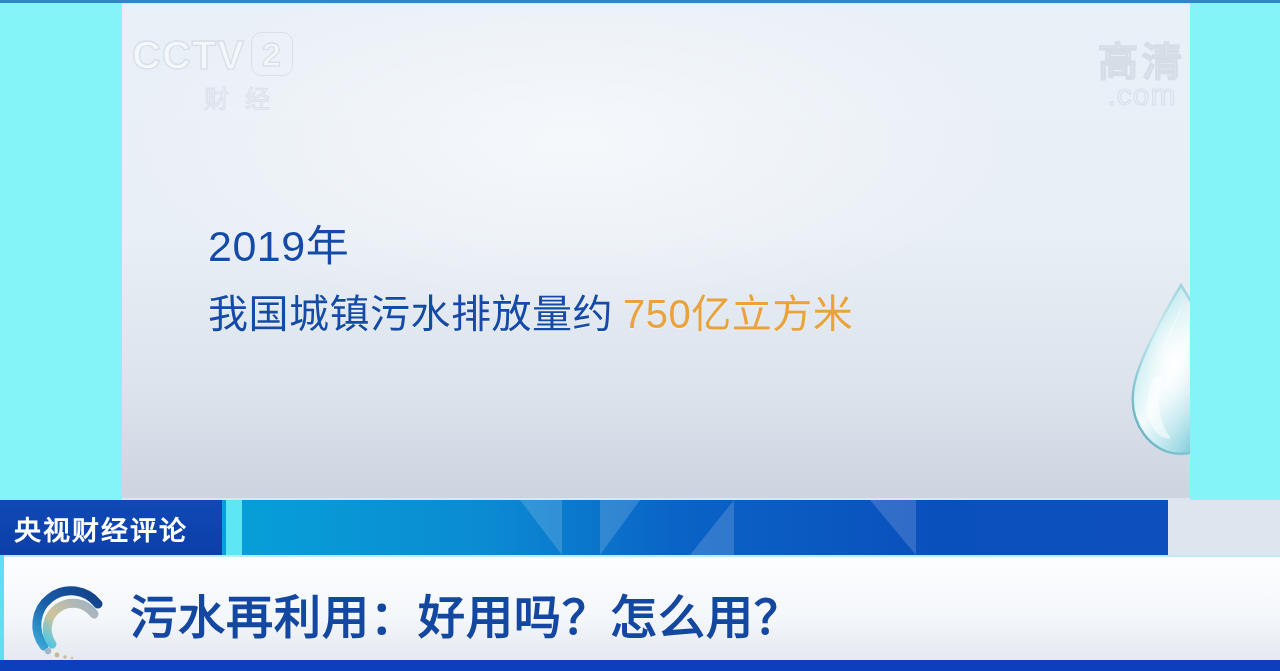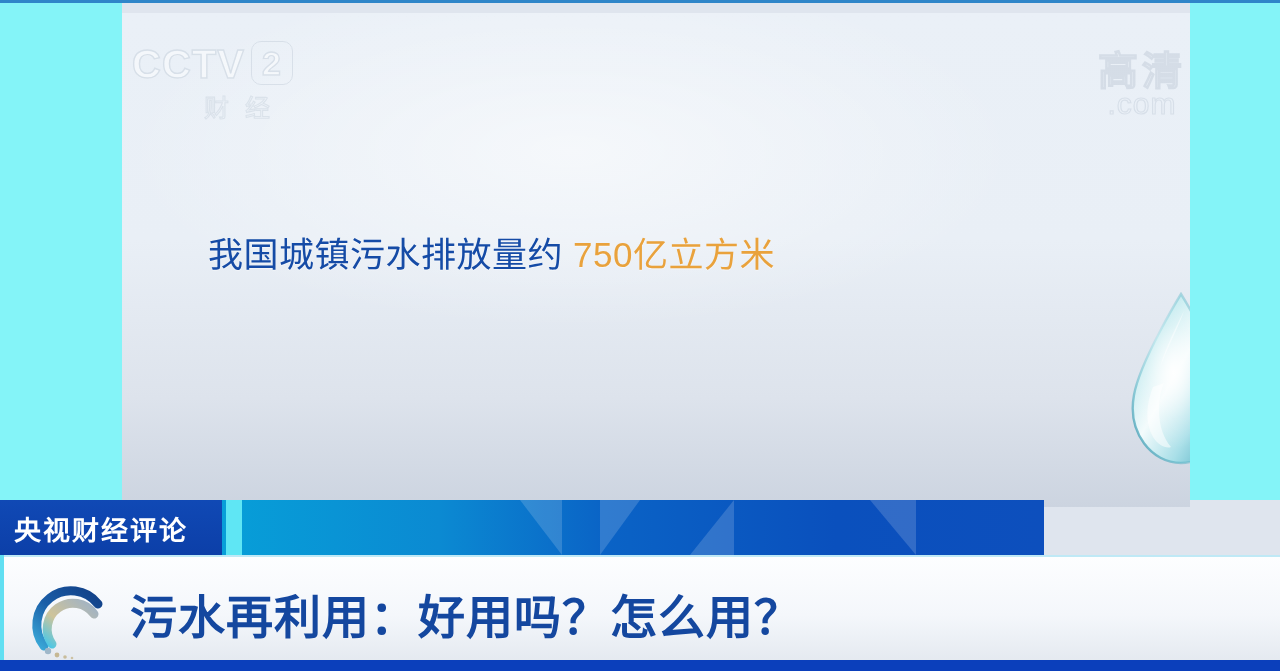--- a/index.html
+++ b/index.html
@@ -40,21 +40,21 @@
     top: 0; left: 0;
     width: 1280px;
     height: 3px;
     background: #2f86c9;
     z-index: 6;
   }
 
   
   #panel {
     position: absolute;
-    top: 13px;
+    top: 4px;
     left: 122px;
     width: 1068px;
     height: 494px;
     background:
       radial-gradient(ellipse 70% 60% at 42% 28%, rgba(255,255,255,0.55) 0%, rgba(255,255,255,0) 60%),
       linear-gradient(to bottom, #eaf0f7 0%, #e9eff6 46%, #dde3ec 78%, #ccd4e0 100%);
     z-index: 2;
     overflow: hidden;
   }
 
@@ -141,21 +141,21 @@
   
   #stats {
     position: absolute;
     left: 86px;
     top: 208px;
     z-index: 5;
   }
   .stat-line {
     white-space: nowrap;
     line-height: 68px;
-    font-size: 35px;
+    font-size: 40px;
     letter-spacing: 0.5px;
     color: #154ba6;
     text-shadow: 0 1px 1px rgba(255,255,255,0.5);
   }
   .stat-line.year { font-size: 43px; }
   .hl {
     color: #e9a23c;
   }
   .sp { display: inline-block; width: 10px; }
 
@@ -167,21 +167,21 @@
     width: 118px;
     height: 178px;
     z-index: 4;
   }
 
   
   #lower-band {
     position: absolute;
     left: 0;
     top: 500px;
-    width: 1044px;
+    width: 1168px;
     height: 55px;
     background: linear-gradient(to right, #0aa8dd 0%, #079ed8 22%, #0b8ad2 42%, #0a63c6 58%, #0a50bd 80%, #0d4fbd 100%);
     z-index: 5;
     overflow: hidden;
   }
   .band-tri {
     position: absolute;
     top: 0;
     width: 0; height: 0;
     border-style: solid;
@@ -290,20 +290,23 @@
       <div class="bug-sub">财经</div>
     </div>
 
     <div id="watermark">
       <div class="wm-cn">高清</div>
       <div class="wm-com">.com</div>
     </div>
 
 
     <div id="stats">
+      <div class="stat-line year">
+        <span>2019年</span>
+      </div>
       <div class="stat-line">
         <span>我国城镇污水排放量约</span><span class="sp"></span><span class="hl">750亿立方米</span>
       </div>
     </div>
 
     <svg id="droplet" viewBox="0 0 118 178" xmlns="http://www.w3.org/2000/svg">
       <defs>
         <linearGradient id="dropGrad" x1="0" y1="0" x2="1" y2="1">
           <stop offset="0%" stop-color="#5fc0cf"></stop>
           <stop offset="22%" stop-color="#bfe9ee"></stop>

